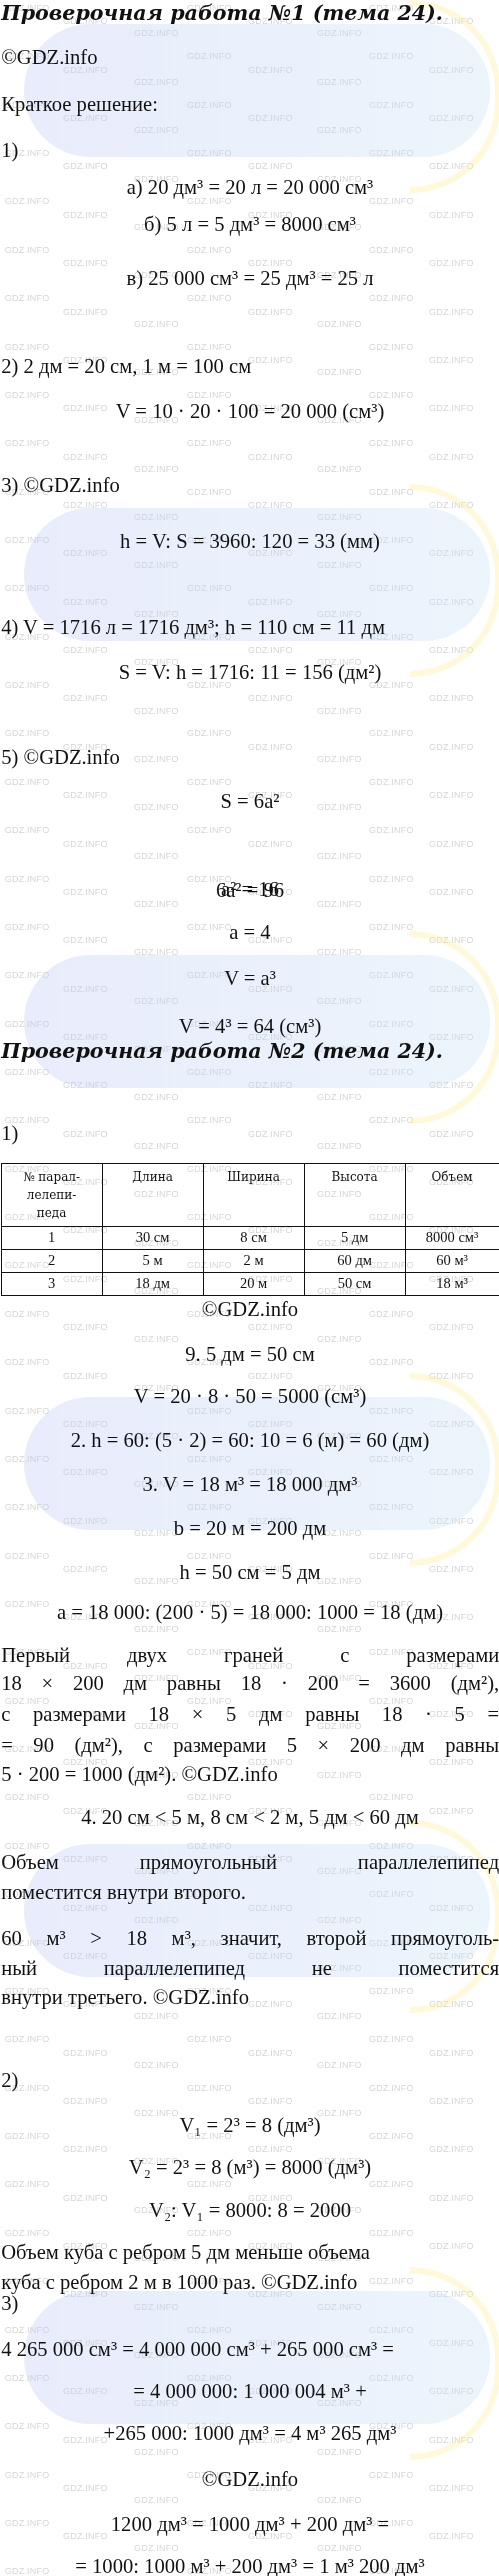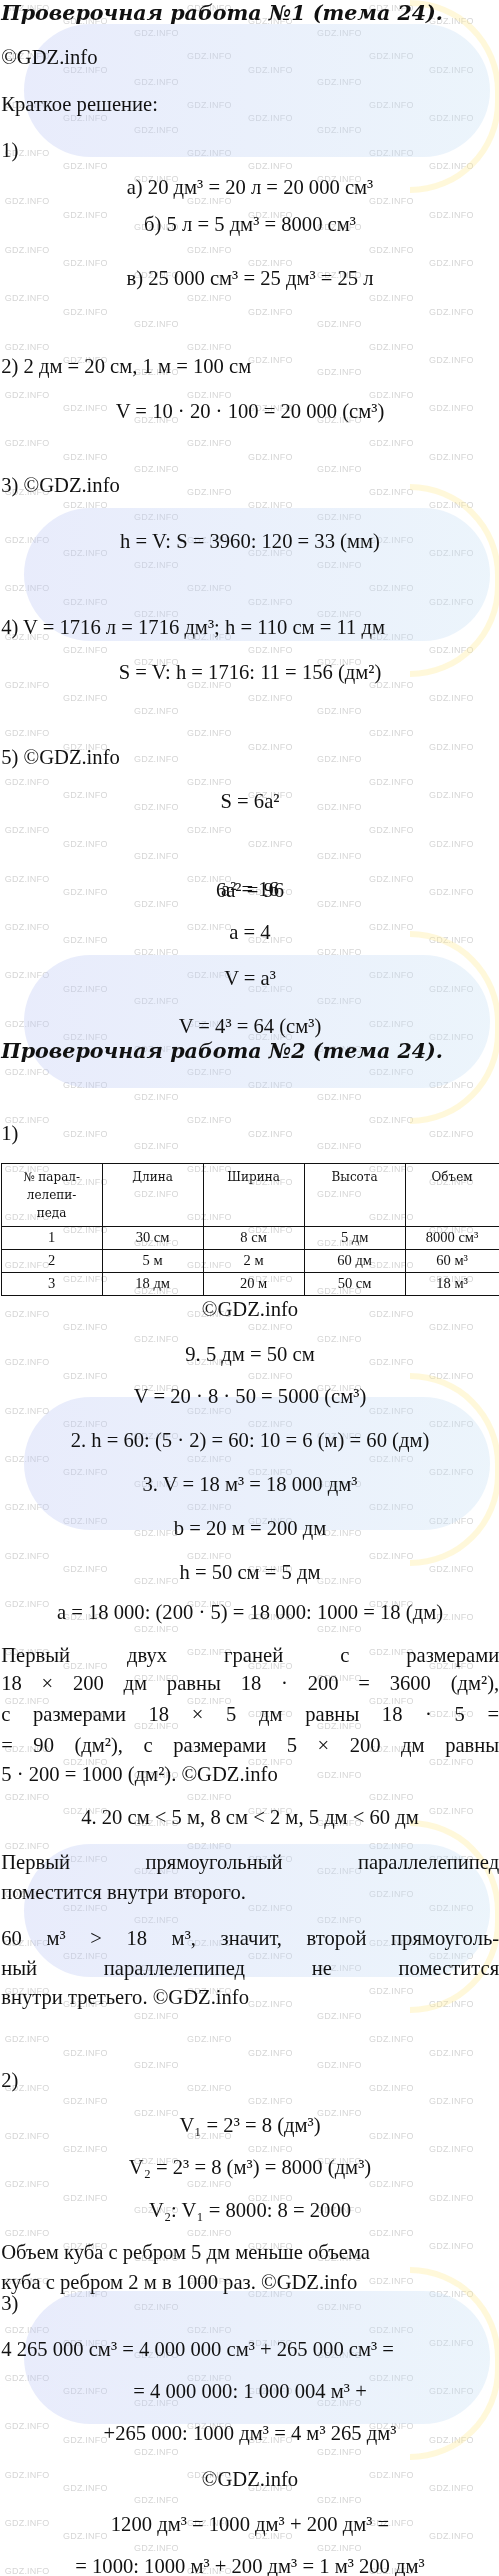--- a/index.html
+++ b/index.html
@@ -536,21 +536,21 @@
 <div class="line center math" style="top:1600px">a = 18 000: (200 · 5) = 18 000: 1000 = 18 (дм)</div>
 
 <div class="line just" style="top:1643px">Первый двух граней с размерами</div>
 <div class="line just" style="top:1671px">18 × 200 дм равны 18 · 200 = 3600 (дм²),</div>
 <div class="line just" style="top:1702px">с размерами 18 × 5 дм равны 18 · 5 =</div>
 <div class="line just" style="top:1733px">= 90 (дм²), с размерами 5 × 200 дм равны</div>
 <div class="line left" style="top:1762px">5 · 200 = 1000 (дм²). ©GDZ.info</div>
 
 <div class="line center math" style="top:1805px">4. 20 см &lt; 5 м, 8 см &lt; 2 м, 5 дм &lt; 60 дм</div>
 
-<div class="line just" style="top:1850px">Первый прямоугольный параллелепипед</div>
+<div class="line just" style="top:1850px">Объем прямоугольный параллелепипед</div>
 <div class="line left" style="top:1880px">поместится внутри второго.</div>
 
 <div class="line just" style="top:1926px">60 м³ &gt; 18 м³, значит, второй прямоуголь-</div>
 <div class="line just" style="top:1956px">ный параллелепипед не поместится</div>
 <div class="line left" style="top:1985px">внутри третьего. ©GDZ.info</div>
 
 <div class="line left" style="top:2068px">2)</div>
 <div class="line center math" style="top:2113px">V₁ = 2³ = 8 (дм³)</div>
 <div class="line center math" style="top:2155px">V₂ = 2³ = 8 (м³) = 8000 (дм³)</div>
 <div class="line center math" style="top:2198px">V₂: V₁ = 8000: 8 = 2000</div>

